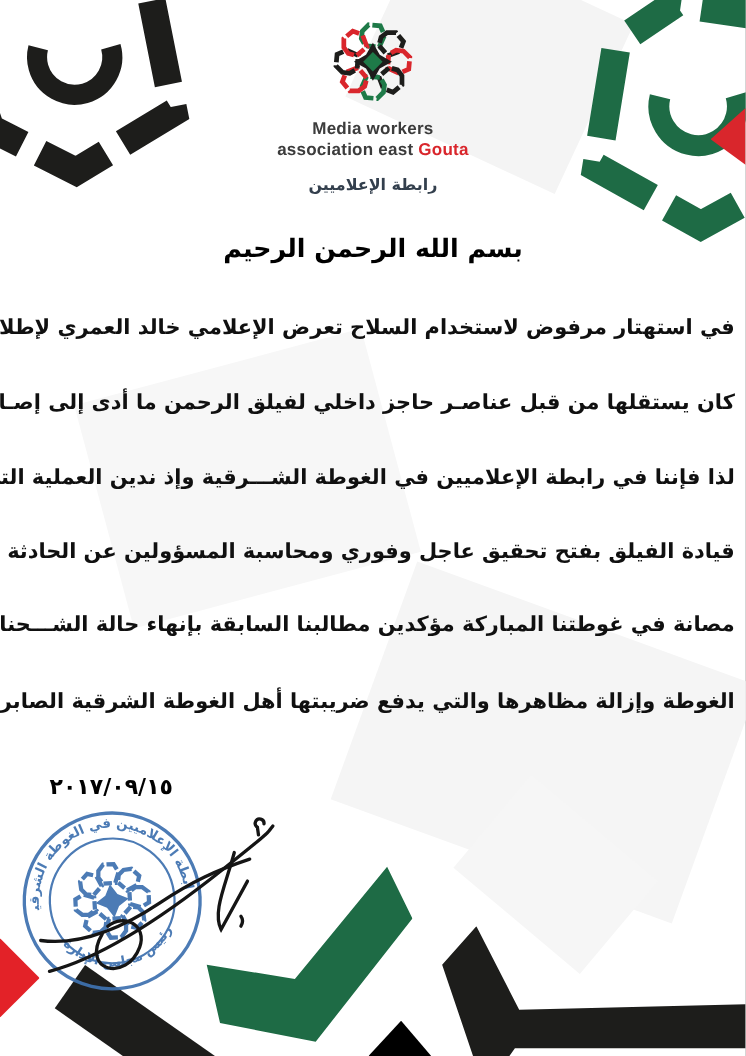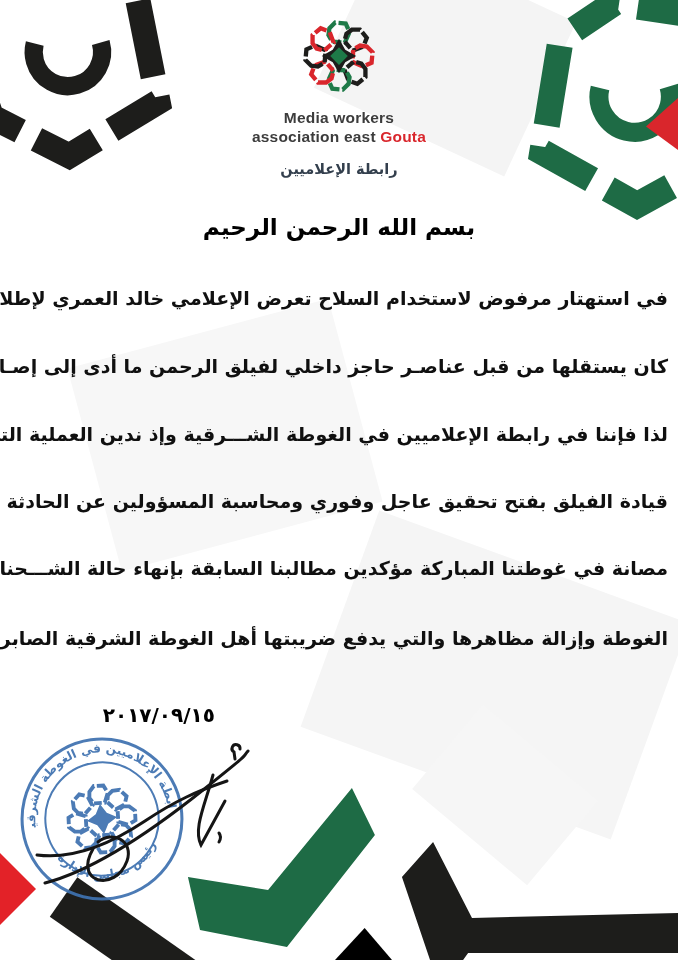--- a/index.html
+++ b/index.html
@@ -35,21 +35,21 @@
   .logo-ar{direction:rtl; font-size:14.5px; font-weight:bold; color:var(--logo_navy); line-height:1.5; margin-top:12px;}
   .logo-ar .hl{color:var(--logo_red);}
 
   .basmala{position:absolute; left:0; right:0; top:214px; text-align:center;
     font-size:23px; font-weight:bold; color:#000; direction:rtl; z-index:2;}
 
   .line{position:absolute; left:10px; right:10px; text-align:center; direction:rtl;
     font-size:19px; font-weight:bold; color:#101010; white-space:nowrap; z-index:2;}
   .l1{top:287px;} .l2{top:355px;} .l3{top:423px;} .l4{top:490px;} .l5{top:557px;} .l6{top:627px;}
 
-  .date{position:absolute; left:45px; top:703px; width:170px; text-align:right; direction:ltr;
+  .date{position:absolute; left:45px; top:703px; width:170px; text-align:left; direction:ltr;
     font-size:20px; font-weight:bold; letter-spacing:3px; color:#000; z-index:2;}
 
   
   .shape{position:absolute; z-index:1;}
   .tri-left{left:0; top:853px; width:36px; height:72px; background:var(--red);
     clip-path:polygon(0 0, 100% 50%, 0 100%);}
   .band-bl{left:50px; top:916px; width:150px; height:48px; background:var(--black); transform:rotate(35deg);}
   .check-green{left:185px; top:785px; width:195px; height:165px; background:var(--green);
     clip-path:polygon(1.5% 55.8%, 42.6% 63.6%, 85.6% 1.8%, 97.4% 30.3%, 52.3% 98.2%, 7.7% 87.9%);}
   .tri-small{left:335px; top:928px; width:57px; height:32px; background:#000;

